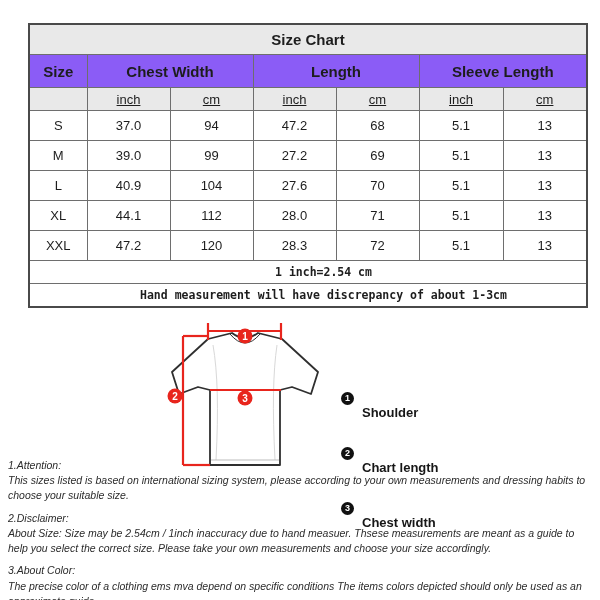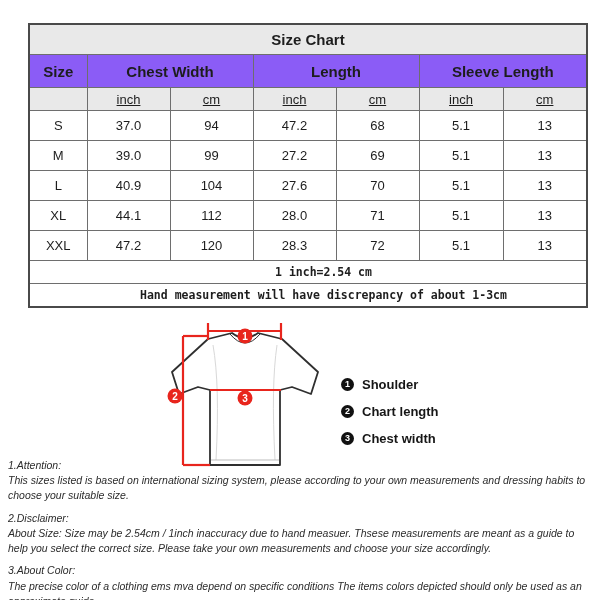--- a/index.html
+++ b/index.html
@@ -27,21 +27,21 @@
 
   
   .diagram-svg { position:absolute; left:85px; top:310px; }
 
   .legend { position:absolute; left:341px; top:377px; display:flex; flex-direction:column; gap:12px; }
   .legend-item { display:flex; align-items:center; gap:8px; }
   .legend-num {
     width:13px; height:13px; border-radius:50%; background:#111; color:#fff;
     font-size:9px; line-height:13px; text-align:center; font-weight:bold; flex:0 0 13px;
   }
-  .legend-label { font-size:13px; font-weight:bold; color:#161616; }
+  .legend-label { font-size:13px; font-weight:bold; color:#161616;margin-top:28px; }
 
   
   .notes { position:absolute; left:8px; top:458px; width:586px; }
   .note-block { margin-bottom:7px;font-style:italic; }
   .note-heading { font-size:10.5px; color:#2b2b2b; line-height:1.45; }
   .note-body { font-size:10.5px; color:#2b2b2b; line-height:1.45; }
 </style>
 </head>
 <body>
 

